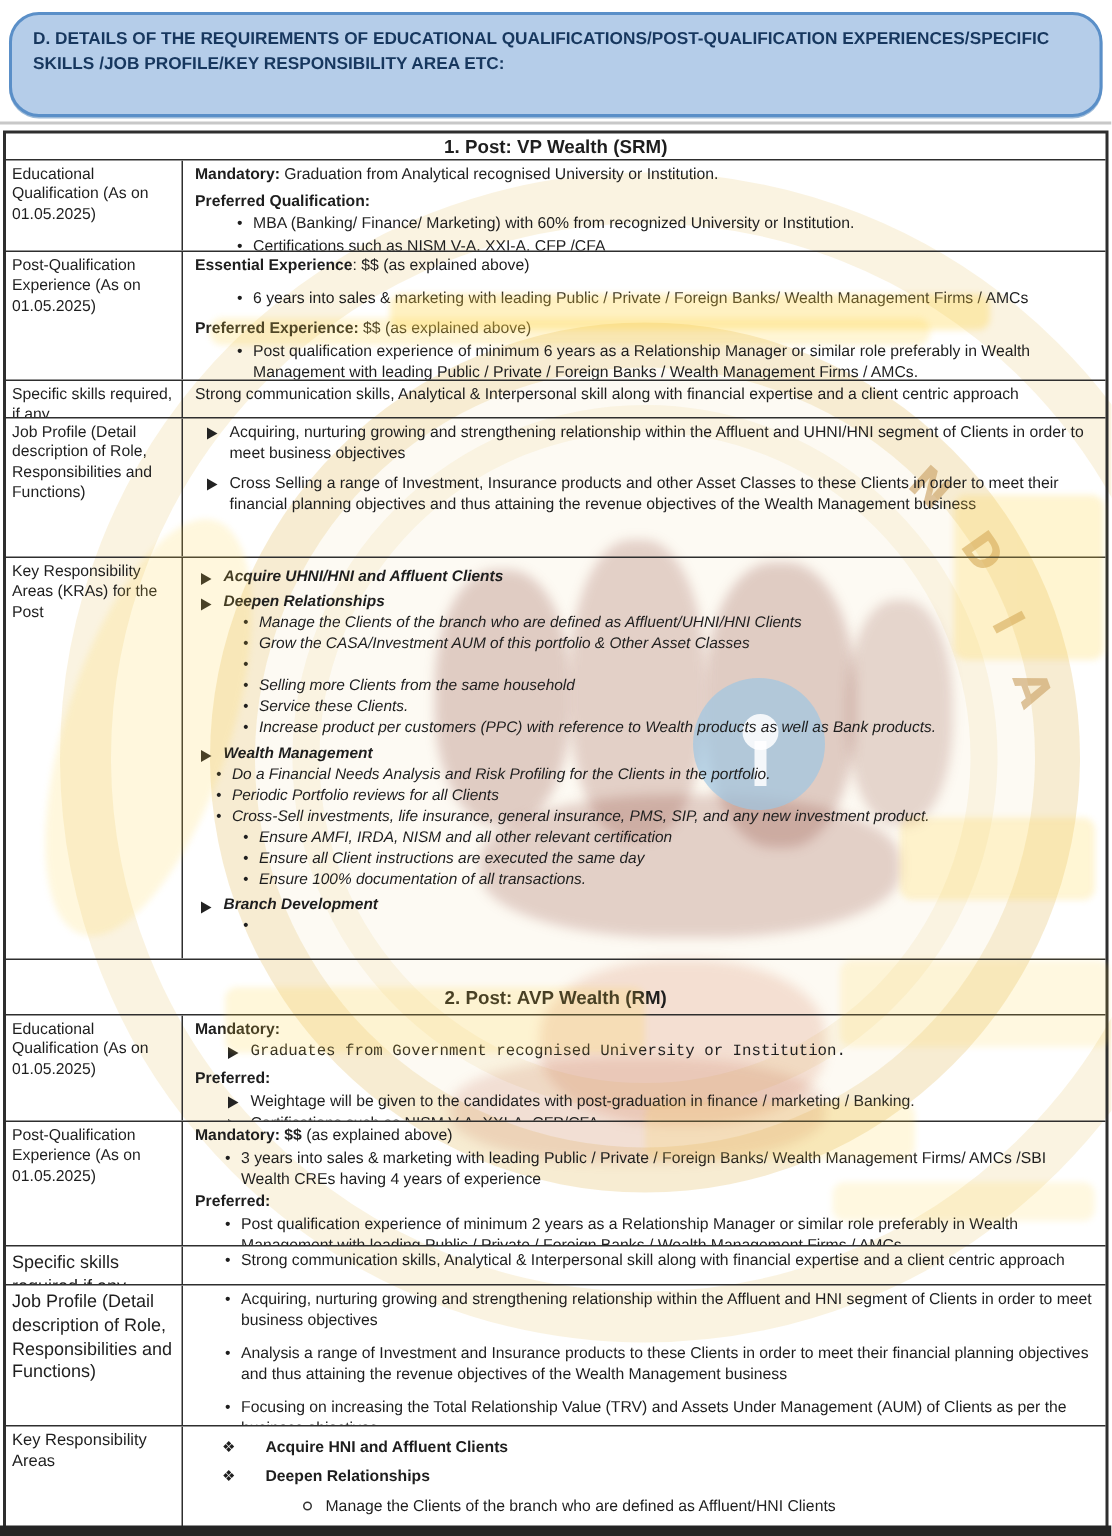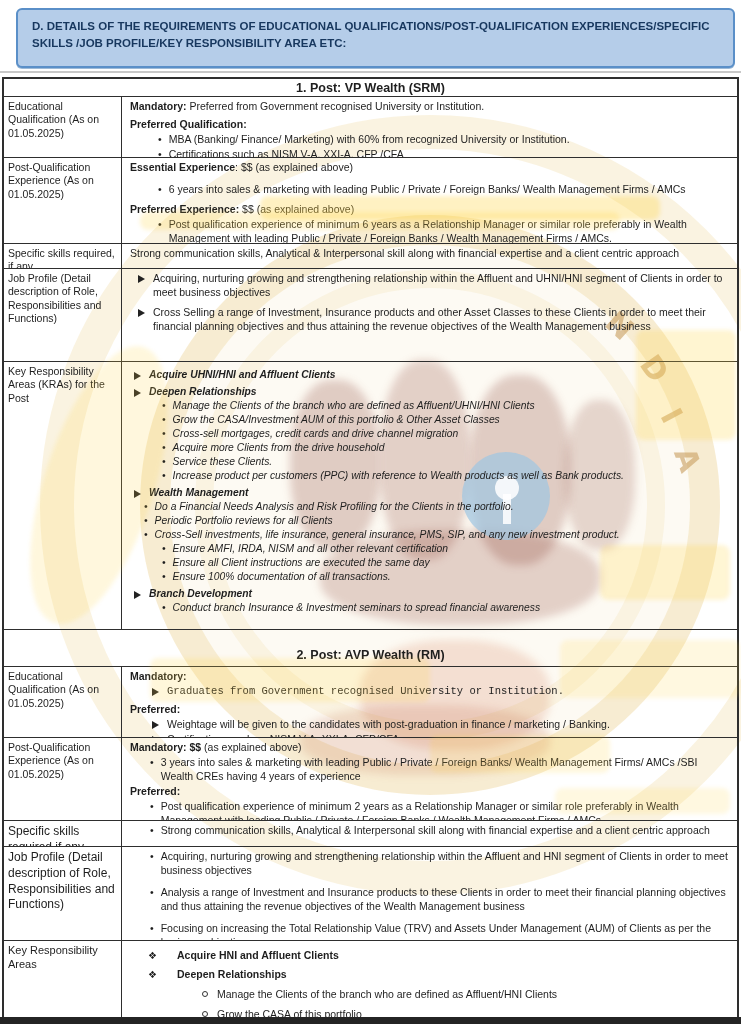--- a/index.html
+++ b/index.html
@@ -27,22 +27,22 @@
   .wm-letter { position:absolute; font-family:"DejaVu Sans",sans-serif; font-weight:bold;
               color:rgba(205,164,104,0.65); }
   
   .wm-over { position:absolute; inset:0; z-index:2; pointer-events:none; }
   .wm-yellow { position:absolute; background:rgba(255,213,64,0.32); filter:blur(2px); border-radius:8px; }
 
   
   .content { position:relative; z-index:1; }
 
   .header-box {
-    margin:8px 6px 0 16px; border:2px solid #5a8fc8; background:#b5cde9;
-    border-radius:6px; padding:8px 14px 15px 14px;
+    margin:8px 6px 0 6px; border:2px solid #5a8fc8; background:#b5cde9;
+    border-radius:20px; padding:8px 14px 25px 14px;
     font-size:11.5px; font-weight:bold; color:#17375e; line-height:1.45;
     box-shadow:0 1px 0 rgba(90,140,190,0.6);
   }
   .under-line { height:2px; background:#c8c8c8; margin-top:3px; }
 
   .doc-table { margin:4px 2px 0 2px; border:2px solid #2e2e2e; }
   .sec-title {
     text-align:center; font-weight:bold; font-size:12.5px; padding:2px 0 1px 0;
     border-bottom:1px solid #2e2e2e;
   }
@@ -111,21 +111,21 @@
     <div class="header-box">D. DETAILS OF THE REQUIREMENTS OF EDUCATIONAL QUALIFICATIONS/POST-QUALIFICATION EXPERIENCES/SPECIFIC SKILLS /JOB PROFILE/KEY RESPONSIBILITY AREA ETC:</div>
     <div class="under-line"></div>
 
     <div class="doc-table">
 
       <div class="sec-title h-s1t">1. Post: VP Wealth (SRM)</div>
 
       <div class="trow h-s1edu">
         <div class="tlabel">Educational Qualification (As on 01.05.2025)</div>
         <div class="tcontent">
-          <div class="line"><span class="b">Mandatory:</span> <span>Preferred from Government recognised University or Institution.</span></div>
+          <div class="line"><span class="b">Mandatory:</span> <span>Graduation from Analytical recognised University or Institution.</span></div>
           <div class="line b gap4">Preferred Qualification:</div>
           <div class="line bl">
               <span class="dot">•</span>
               <span>MBA (Banking/ Finance/ Marketing) with 60% from recognized University or Institution.</span>
             </div>
           <div class="line bl">
               <span class="dot">•</span>
               <span>Certifications such as NISM V-A, XXI-A, CFP /CFA</span>
             </div>
         </div>
@@ -182,25 +182,24 @@
           <div class="line kra-item">
               <span class="dot">•</span>
               <span>Manage the Clients of the branch who are defined as Affluent/UHNI/HNI Clients</span>
             </div>
           <div class="line kra-item">
               <span class="dot">•</span>
               <span>Grow the CASA/Investment AUM of this portfolio &amp; Other Asset Classes</span>
             </div>
           <div class="line kra-item">
               <span class="dot">•</span>
-              <span>Cross-sell mortgages, credit cards and drive channel migration</span>
-            </div>
-          <div class="line kra-item">
-              <span class="dot">•</span>
-              <span>Acquire more Clients from the drive household</span>
+            </div>
+          <div class="line kra-item">
+              <span class="dot">•</span>
+              <span>Selling more Clients from the same household</span>
             </div>
           <div class="line kra-item">
               <span class="dot">•</span>
               <span>Service these Clients.</span>
             </div>
           <div class="line kra-item">
               <span class="dot">•</span>
               <span>Increase product per customers (PPC) with reference to Wealth products as well as Bank products.</span>
             </div>
           <div class="line kra-head">
@@ -230,21 +229,20 @@
           <div class="line kra-item">
               <span class="dot">•</span>
               <span>Ensure 100% documentation of all transactions.</span>
             </div>
           <div class="line kra-head">
               <span class="tri"></span>
               <span>Branch Development</span>
             </div>
           <div class="line kra-item">
               <span class="dot">•</span>
-              <span>Conduct branch Insurance &amp; Investment seminars to spread financial awareness</span>
             </div>
 
         </div>
       </div>
 
       <div class="sec-title h-s2t">2. Post: AVP Wealth (RM)</div>
 
       <div class="trow h-s2edu">
         <div class="tlabel">Educational Qualification (As on 01.05.2025)</div>
         <div class="tcontent">

